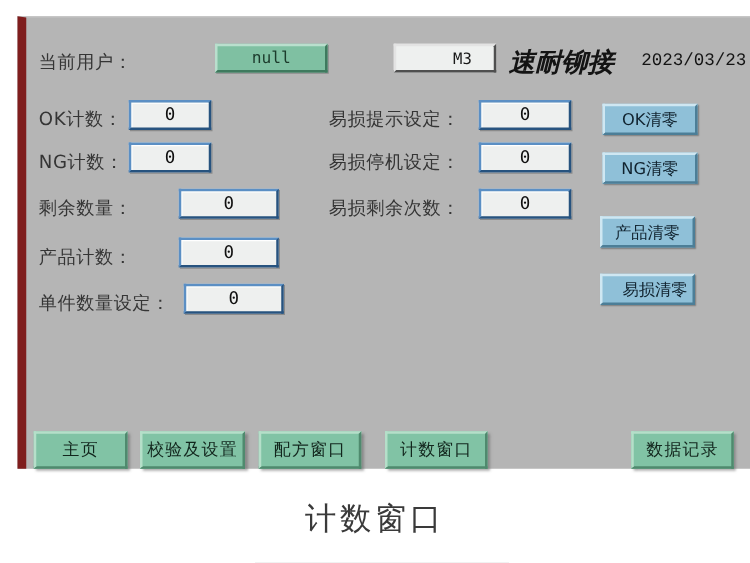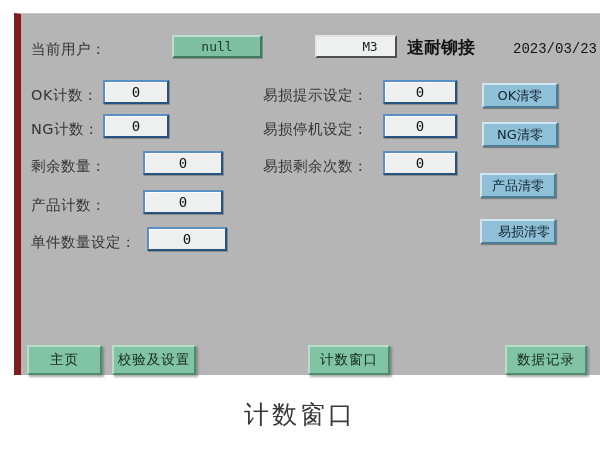--- a/index.html
+++ b/index.html
@@ -74,24 +74,25 @@
     display: flex; align-items: center; justify-content: center;
     color: #1c3b2c;
     font-size: 13px;
     font-family: "DejaVu Sans Mono", "Liberation Mono", monospace;
   }
 
   
   #title {
     position: absolute;
     color: #141414;
-    font-size: 17px;
+    font-size: 21px;
     font-weight: bold;
     letter-spacing: 0px;
     white-space: nowrap;
+    font-style: italic;
   }
   #date {
     position: absolute;
     color: #141414;
     font-size: 14px;
     white-space: nowrap;
     font-family: Liberation Mono, monospace;
   }
 
   
@@ -183,20 +184,21 @@
     <span class="lbl" style="left:242px; top:143px;">易损剩余次数：</span>
     <div class="vbox" style="left:362px; top:137px; width:74px; height:24px;">0</div>
 
     <div class="bluebtn" style="left:461px; top:69px;">OK清零</div>
     <div class="bluebtn" style="left:459px; top:159px;">产品清零</div>
     <div class="bluebtn" style="left:461px; top:108px;">NG清零</div>
     <div class="bluebtn" style="left:459px; top:205px;padding-left:12px;">易损清零</div>
 
     <div class="navbtn" style="left:6px;   width:75px;">主页</div>
     <div class="navbtn" style="left:91px;  width:84px;">校验及设置</div>
+    <div class="navbtn" style="left:186px; width:82px;">配方窗口</div>
     <div class="navbtn" style="left:287px; width:82px;">计数窗口</div>
     <div class="navbtn" style="left:484px; width:82px;">数据记录</div>
 
   </div>
 
   <div id="caption">计数窗口</div>
 
 </div>
 
 </body></html>

